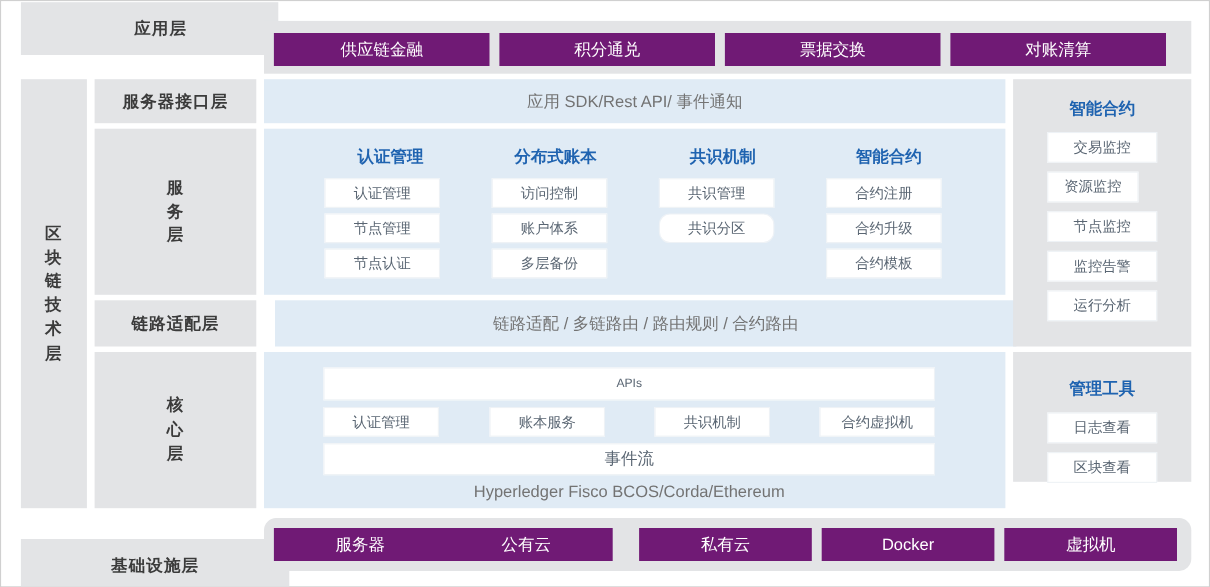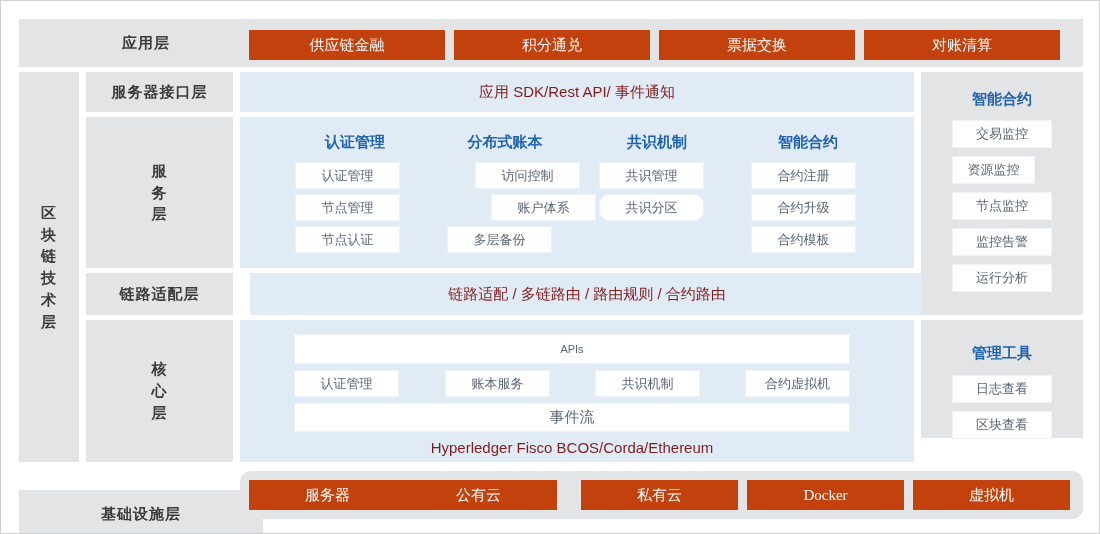--- a/index.html
+++ b/index.html
@@ -34,41 +34,40 @@
     text-align: center;
     letter-spacing: 1px;
   }
   .gray-panel {
     background: #e3e4e6;
   }
   .blue-band {
     background: #e0ebf5;
   }
   .blue-btn {
-    background: #c2410c;
+    background: #701a75;
     color: #ffffff;
     font-size: 15px;
     display: flex;
     align-items: center;
     justify-content: center;
     text-align: center;
-    font-family: Liberation Serif, serif;
   }
   .white-card {
     background: #ffffff;
     color: #5a6673;
     font-size: 13px;
     display: flex;
     align-items: center;
     justify-content: center;
     text-align: center;
     border: 1px solid #eef2f6;
   }
   .band-text {
-    color: #7f1d1d;
+    color: #737373;
     font-size: 15px;
     display: flex;
     align-items: center;
     justify-content: center;
     text-align: center;
   }
   .group-title {
     color: #1f63b0;
     font-weight: bold;
     font-size: 15px;
@@ -95,21 +94,21 @@
     font-weight: bold;
     font-size: 15px;
     color: #3b3b3b;
   }
 </style>
 </head>
 <body>
 
 <div id="diagram">
 
-  <div class="abs gray-label" style="left:18px; top:18px; width:234px; height:48px;padding-left:20px;">应用层</div>
+  <div class="abs gray-label" style="left:18px; top:1px; width:234px; height:48px;padding-left:20px;">应用层</div>
 
   <div class="abs gray-panel" style="left:239px; top:18px; width:843px; height:48px;">
     <div class="abs blue-btn" style="left:9px; top:11px; width:196px; height:30px;">供应链金融</div>
     <div class="abs blue-btn" style="left:214px; top:11px; width:196px; height:30px;">积分通兑</div>
     <div class="abs blue-btn" style="left:419px; top:11px; width:196px; height:30px;">票据交换</div>
     <div class="abs blue-btn" style="left:624px; top:11px; width:196px; height:30px;">对账清算</div>
   </div>
 
   <div class="abs gray-label vert-stack" style="left:18px; top:71px; width:60px; height:390px;">
     <span>区</span>
@@ -130,22 +129,22 @@
   </div>
 
   <div class="abs blue-band" style="left:239px; top:116px; width:674px; height:151px;">
 
     <div class="abs group-title" style="left:55px; top:14px; width:120px; height:22px;">认证管理</div>
     <div class="abs white-card" style="left:55px; top:45px; width:105px; height:27px;">认证管理</div>
     <div class="abs white-card" style="left:55px; top:77px; width:105px; height:27px;">节点管理</div>
     <div class="abs white-card" style="left:55px; top:109px; width:105px; height:27px;">节点认证</div>
 
     <div class="abs group-title" style="left:205px; top:14px; width:120px; height:22px;">分布式账本</div>
-    <div class="abs white-card" style="left:207px; top:45px; width:105px; height:27px;margin-left:28px;">访问控制</div>
-    <div class="abs white-card" style="left:207px; top:77px; width:105px; height:27px;margin-left:44px;">账户体系</div>
+    <div class="abs white-card" style="left:207px; top:45px; width:105px; height:27px;">访问控制</div>
+    <div class="abs white-card" style="left:207px; top:77px; width:105px; height:27px;">账户体系</div>
     <div class="abs white-card" style="left:207px; top:109px; width:105px; height:27px;">多层备份</div>
 
     <div class="abs group-title" style="left:357px; top:14px; width:120px; height:22px;">共识机制</div>
     <div class="abs white-card" style="left:359px; top:45px; width:105px; height:27px;">共识管理</div>
     <div class="abs white-card" style="left:359px; top:77px; width:105px; height:27px;border-radius:10px;">共识分区</div>
 
     <div class="abs group-title" style="left:508px; top:14px; width:120px; height:22px;">智能合约</div>
     <div class="abs white-card" style="left:511px; top:45px; width:105px; height:27px;">合约注册</div>
     <div class="abs white-card" style="left:511px; top:77px; width:105px; height:27px;">合约升级</div>
     <div class="abs white-card" style="left:511px; top:109px; width:105px; height:27px;">合约模板</div>

